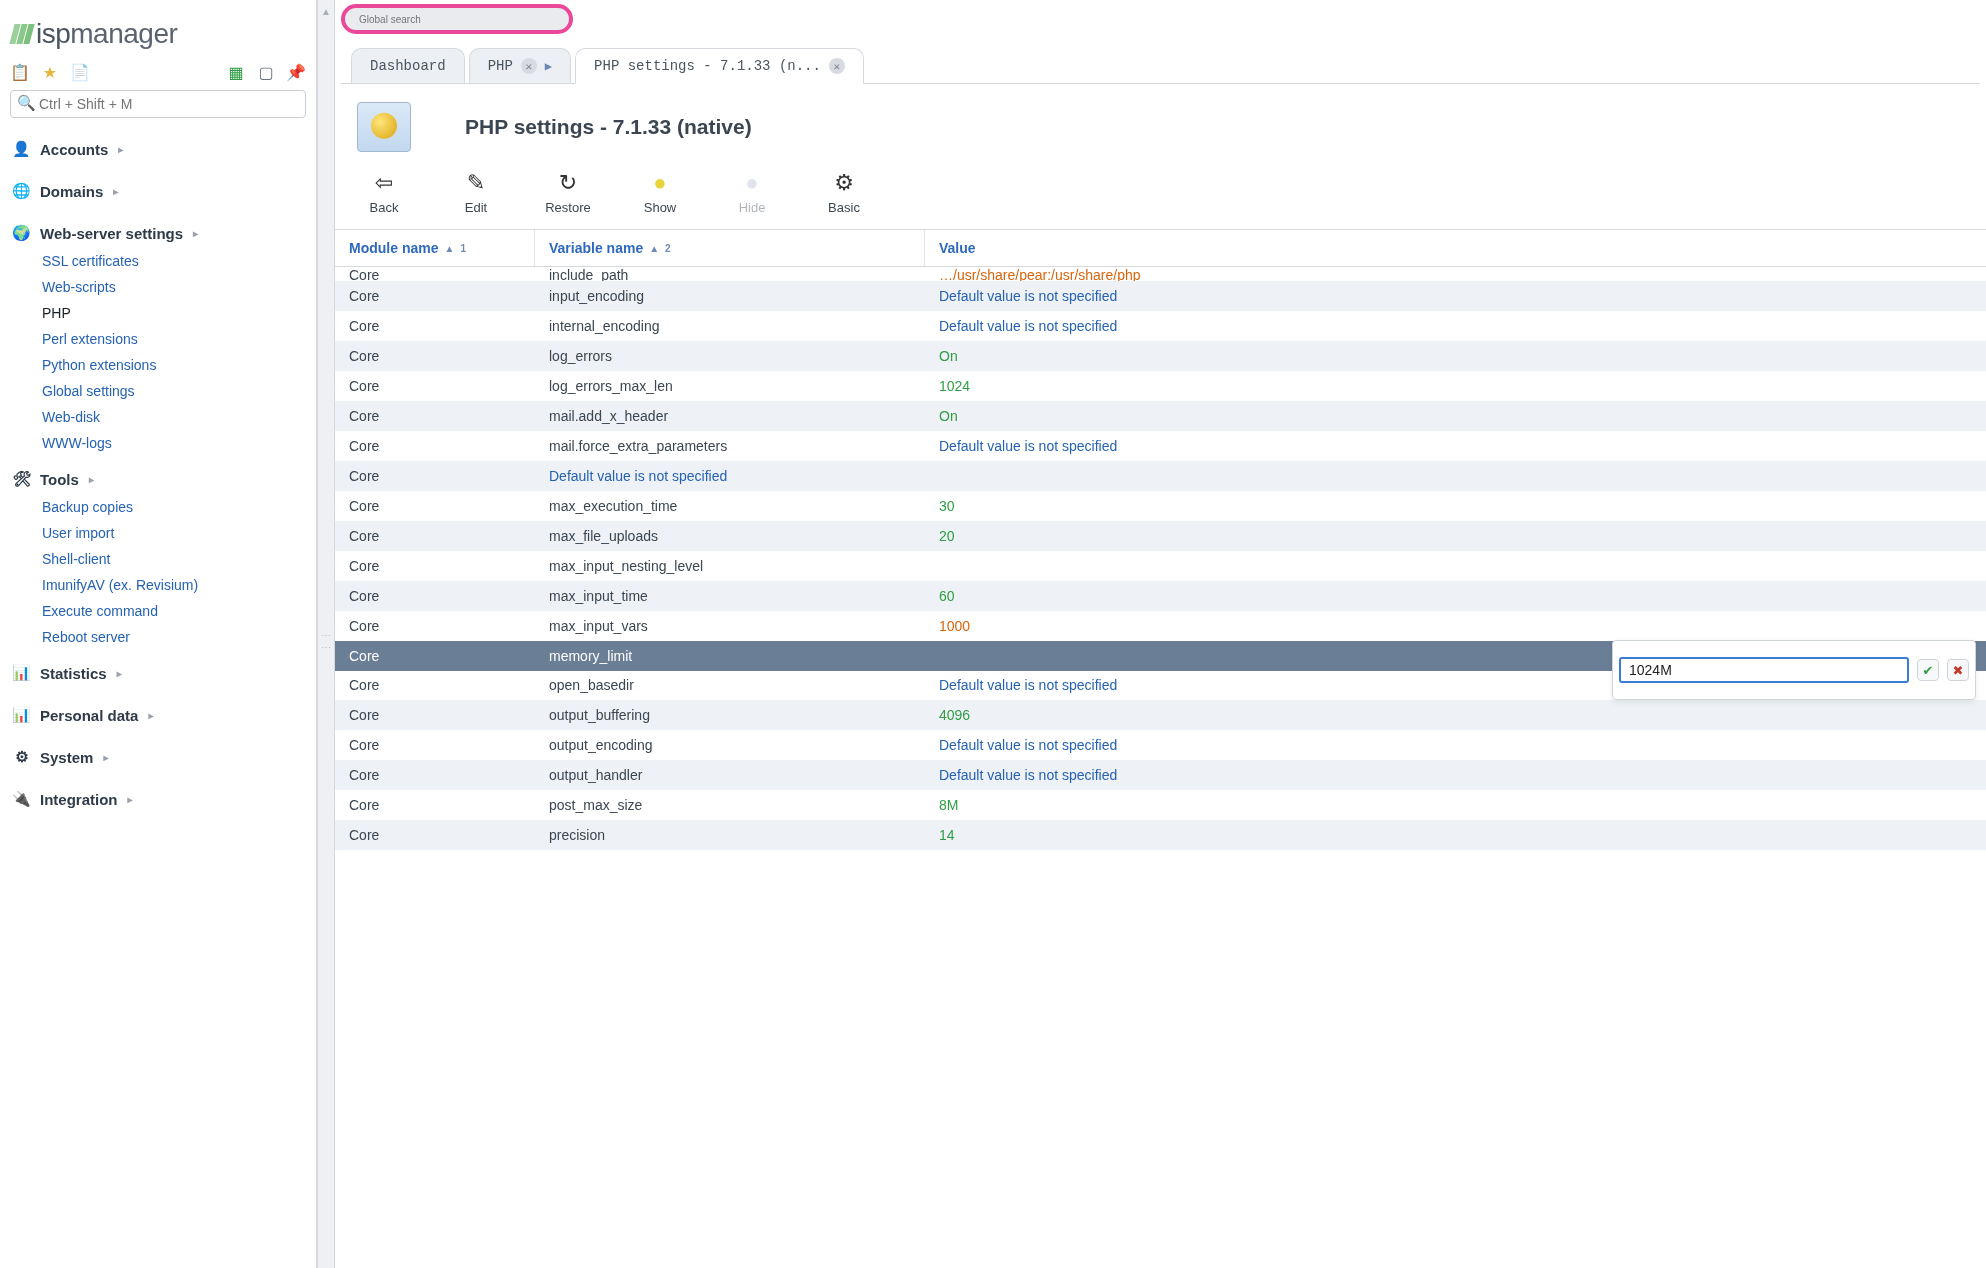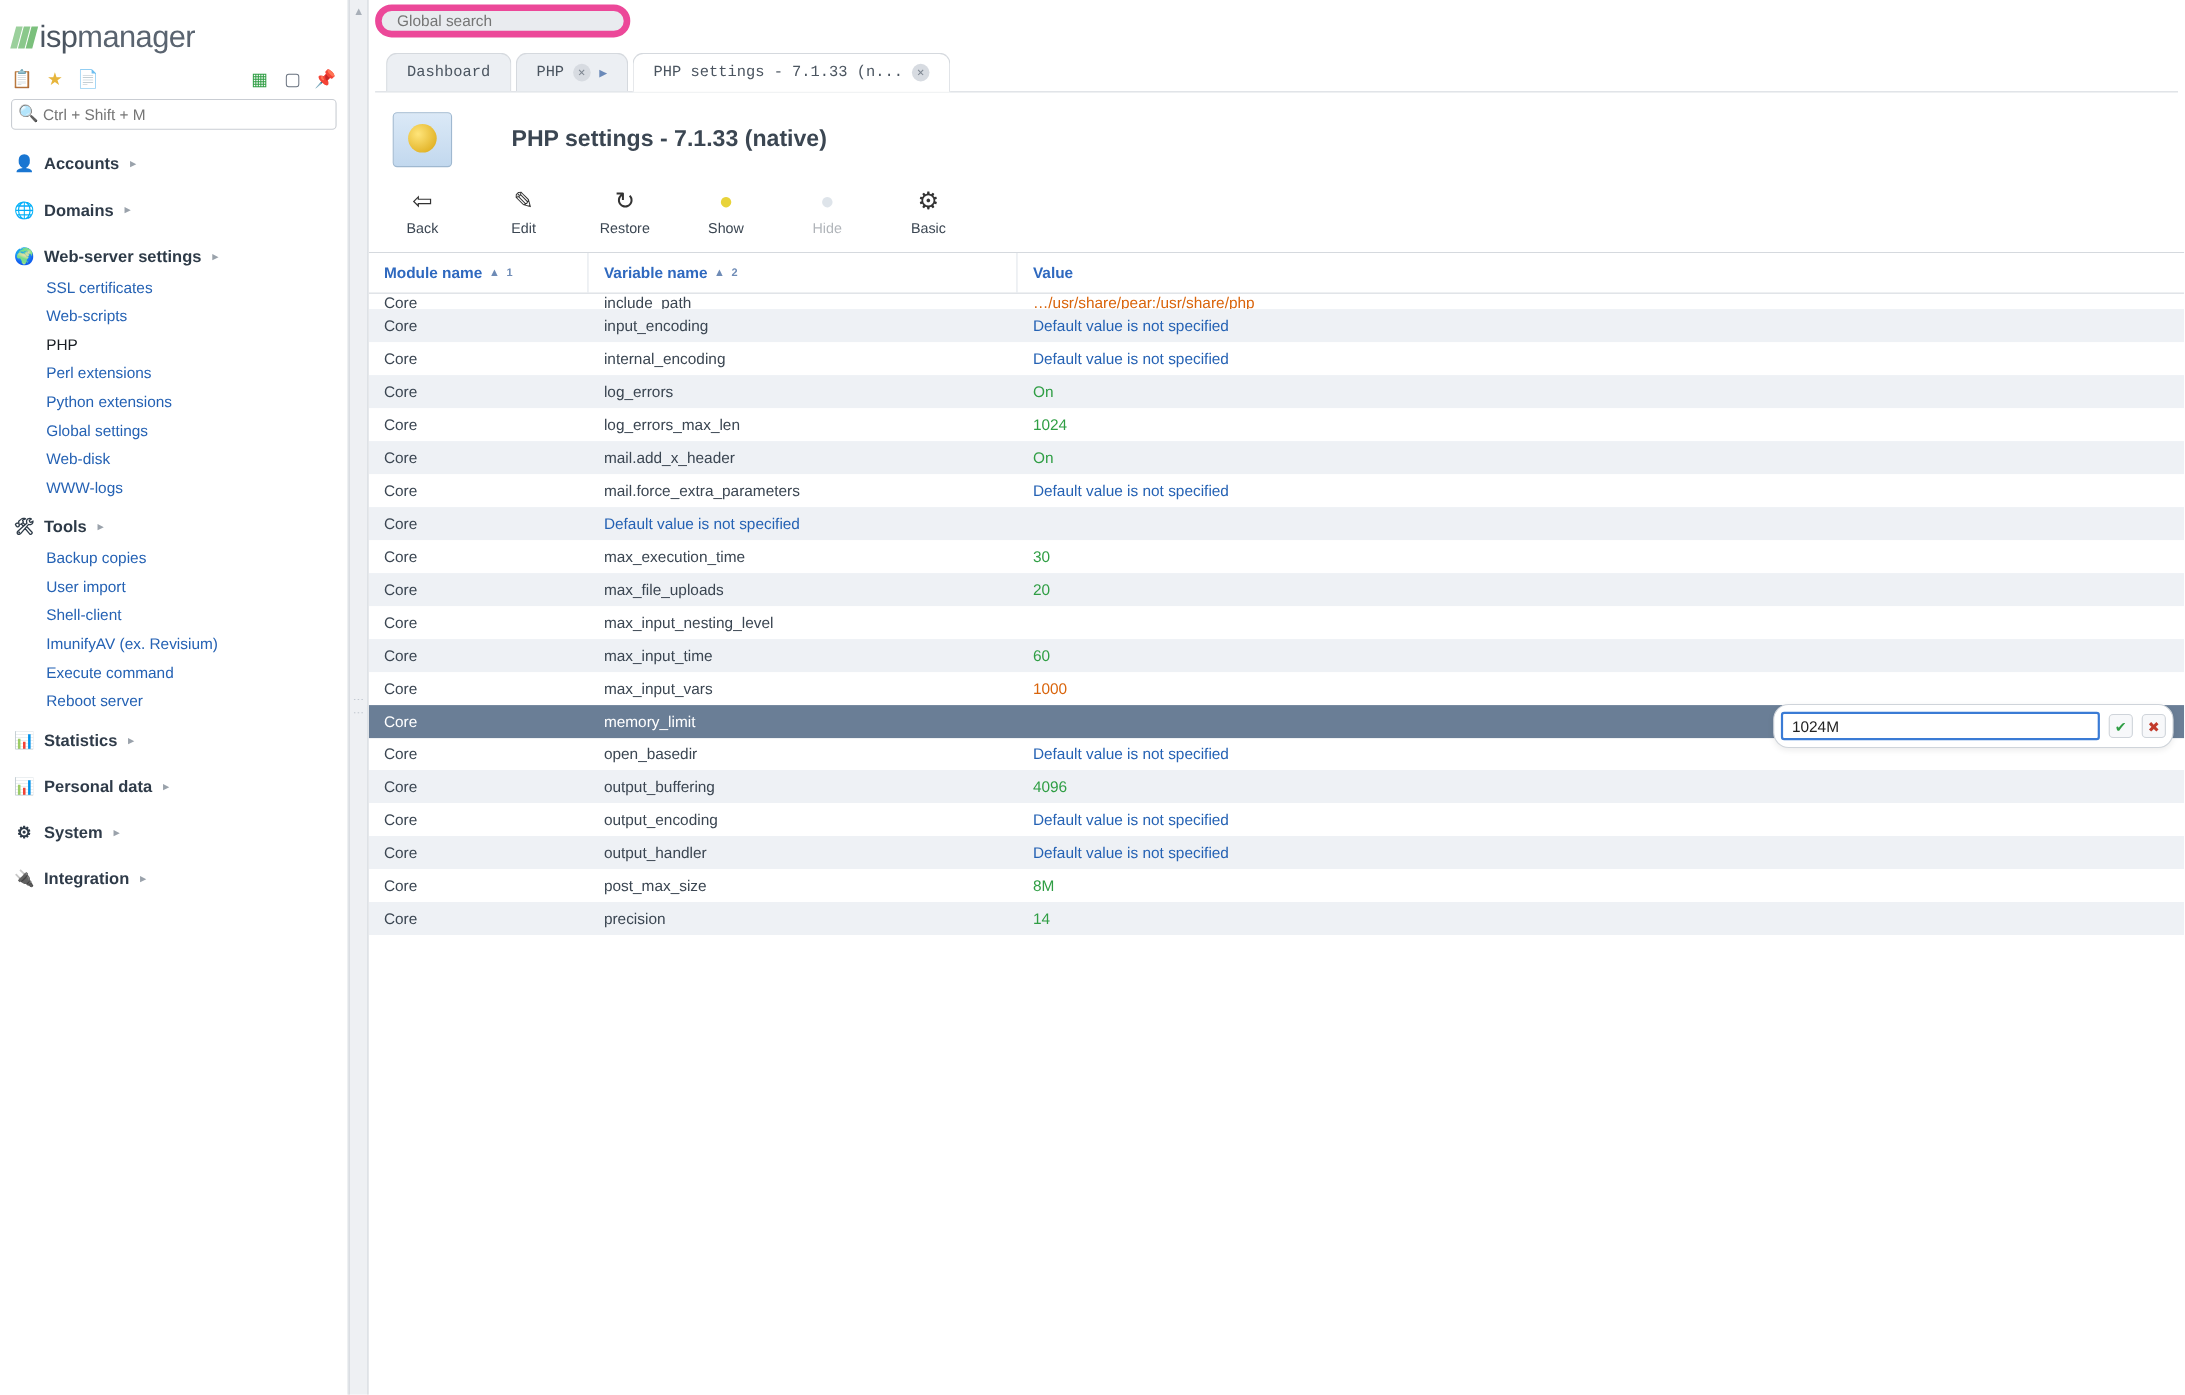--- a/index.html
+++ b/index.html
@@ -75,22 +75,22 @@
     display:flex; flex-direction:column; align-items:center; padding-top:6px;
   }
   .gutter-tri { color:#a8afb8; font-size:10px; }
   .gutter-dots { margin-top: auto; margin-bottom:auto; color:#c2c8d0; font-size:10px; letter-spacing:2px; transform: rotate(90deg); white-space:nowrap;}
 
   
   .main { flex:1; display:flex; flex-direction:column; overflow:hidden; }
 
   .topbar { padding: 4px 6px 0; }
   .gsearch {
-    width: 232px; height: 30px; border:6px solid #ec4899; border-radius: 16px;
-    padding: 0 14px; font-size:14px; color:#737373; background:#e9ebef;
+    width: 232px; height: 30px; border:4px solid #ec4899; border-radius: 16px;
+    padding: 0 14px; font-size:10px; color:#737373; background:#e9ebef;
   }
   .gsearch-wrap { padding-bottom: 14px; }
 
   .tabs { display:flex; align-items:flex-end; padding-left: 10px; gap: 0; border-bottom:1px solid #d5d9de;font-family:Liberation Mono, monospace; }
   .tab {
     padding: 9px 18px; background:#eceff3; border:1px solid #d5d9de;
     border-bottom:none; border-top-left-radius:10px; border-top-right-radius:10px;
     color:#4b5560; font-size:14px; display:flex; align-items:center; gap:8px; cursor:pointer;
     margin-right:4px;
   }
@@ -150,21 +150,21 @@
   .row.selected { background:#6a7e96; color:#fff; }
   .row.selected .cell { color:#fff; }
 
   .edit-panel {
     position: relative;
     margin-top:-1px;
   }
   .edit-pop {
     position:absolute; right: 10px; top: -30px;
     display:flex; align-items:center; gap:8px;
-    background:#fff; border:1px solid #cfd4da; border-radius:14px; padding:6px 6px;
+    background:#fff; border:1px solid #cfd4da; border-radius:4px; padding:16px 6px;
     box-shadow: 0 2px 6px rgba(0,0,0,0.08);
   }
   .edit-input {
     width: 290px; height:26px; border:2px solid #3a7bd5; border-radius:3px;
     padding: 0 8px; font-size:14px; color:#222;
   }
   .ok-btn, .x-btn {
     width:22px; height:22px; border-radius:4px; border:1px solid #cfd4da;
     display:flex;align-items:center;justify-content:center; cursor:pointer; font-size:13px;
     background:#f7f8fa;

